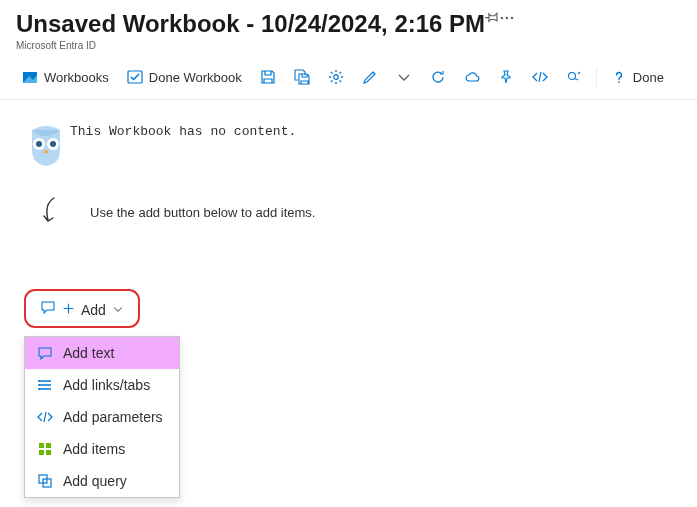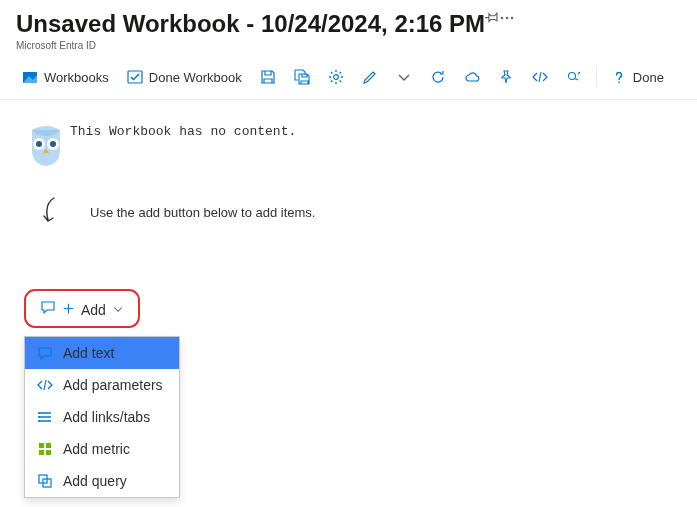--- a/index.html
+++ b/index.html
@@ -68,21 +68,21 @@
       background: #fff;
     }
     .menu-item {
       display: flex;
       align-items: center;
       gap: 10px;
       padding: 8px 12px;
       font-size: 14px;
       cursor: pointer;
     }
-    .menu-item:hover, .menu-item.hover { background: #3b82f6; }
+    .menu-item:hover, .menu-item.hover { background: #f0abfc; }
     .menu-icon { width: 16px; height: 16px; display: inline-flex; align-items: center; justify-content: center; }
   </style>
 </head>
 <body>
 
 <div class="header">
   <div class="title-row">
     <div class="title">Unsaved Workbook - 10/24/2024, 2:16 PM</div>
     <span class="pin">
       <svg width="14" height="14" viewBox="0 0 16 16">
@@ -252,46 +252,46 @@
       <span class="menu-icon">
           <svg width="16" height="16" viewBox="0 0 16 16">
             <path d="M2 3h12v8H7l-3 3v-3H2z" fill="none" stroke="#0078d4" stroke-width="1.1"></path>
           </svg>
         </span>
       <span>Add text</span>
     </div>
     <div class="menu-item">
       <span class="menu-icon">
           <svg width="16" height="16" viewBox="0 0 16 16">
-            <path d="M5 4L1 8l4 4M11 4l4 4-4 4M9 3l-2 10" fill="none" stroke="#0078d4" stroke-width="1.2"></path>
-          </svg>
-        </span>
-      <span>Add parameters</span>
-    </div>
-    <div class="menu-item">
-      <span class="menu-icon">
-          <svg width="16" height="16" viewBox="0 0 16 16">
             <path d="M2 4h12M2 8h12M2 12h12" stroke="#0078d4" stroke-width="1.4"></path>
             <circle cx="2" cy="4" r="1" fill="#0078d4"></circle>
             <circle cx="2" cy="8" r="1" fill="#0078d4"></circle>
             <circle cx="2" cy="12" r="1" fill="#0078d4"></circle>
           </svg>
         </span>
       <span>Add links/tabs</span>
     </div>
     <div class="menu-item">
       <span class="menu-icon">
           <svg width="16" height="16" viewBox="0 0 16 16">
+            <path d="M5 4L1 8l4 4M11 4l4 4-4 4M9 3l-2 10" fill="none" stroke="#0078d4" stroke-width="1.2"></path>
+          </svg>
+        </span>
+      <span>Add parameters</span>
+    </div>
+    <div class="menu-item">
+      <span class="menu-icon">
+          <svg width="16" height="16" viewBox="0 0 16 16">
             <rect x="2" y="2" width="5" height="5" fill="#6bb700"></rect>
             <rect x="9" y="2" width="5" height="5" fill="#6bb700"></rect>
             <rect x="2" y="9" width="5" height="5" fill="#6bb700"></rect>
             <rect x="9" y="9" width="5" height="5" fill="#6bb700"></rect>
           </svg>
         </span>
-      <span>Add metric</span>
+      <span>Add items</span>
     </div>
     <div class="menu-item">
       <span class="menu-icon">
           <svg width="16" height="16" viewBox="0 0 16 16">
             <rect x="2" y="2" width="8" height="8" fill="none" stroke="#0078d4" stroke-width="1.2"></rect>
             <rect x="6" y="6" width="8" height="8" fill="none" stroke="#0078d4" stroke-width="1.2"></rect>
           </svg>
         </span>
       <span>Add query</span>
     </div>

